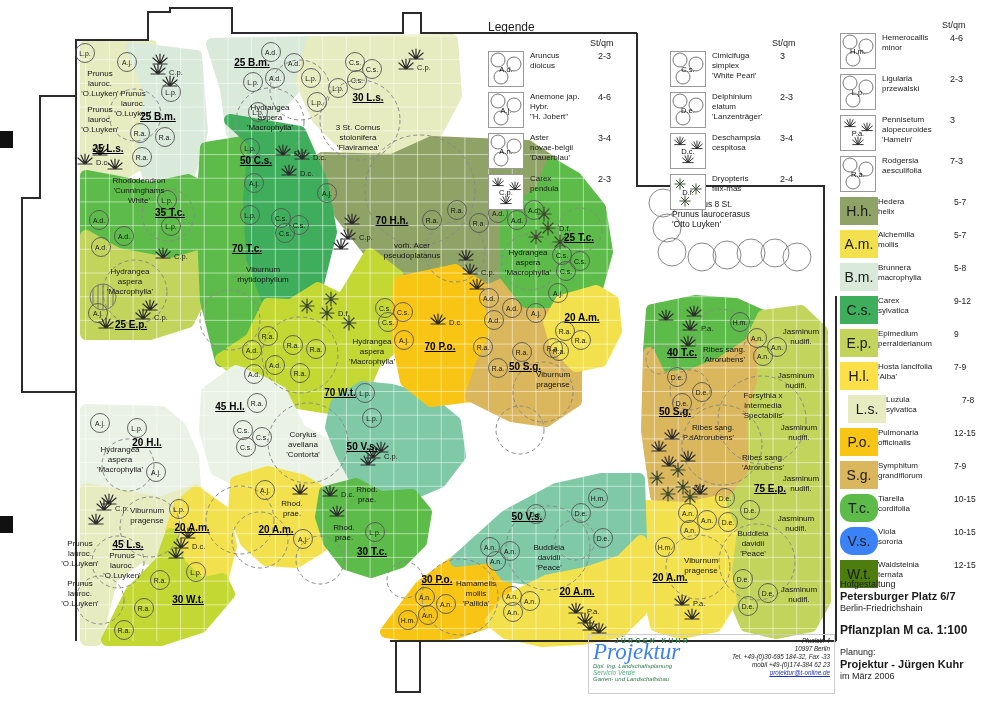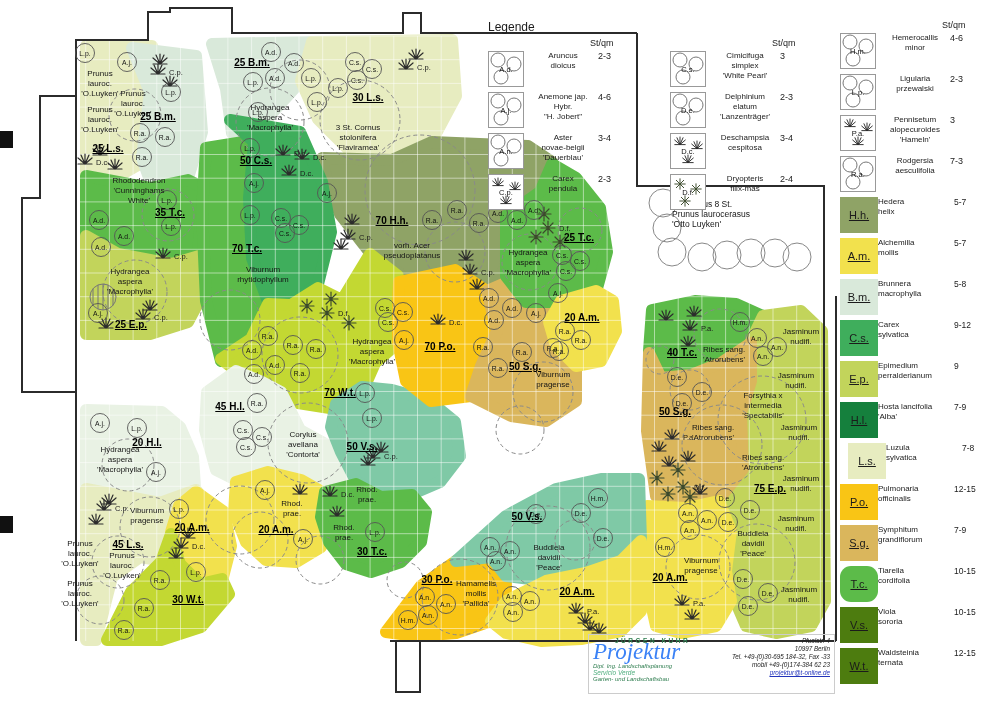--- a/index.html
+++ b/index.html
@@ -10,26 +10,26 @@
   
   .legend{position:absolute;z-index:5;}
   #legend-top{left:488px;top:20px;width:350px;}
   .legend-title{font-size:12px;margin-bottom:4px;}
   .lg-cols{display:flex;gap:14px;}
   .lg-col{width:168px;}
   .lg-head{display:flex;font-size:9px;margin-bottom:3px;}
   .lg-head .sp{width:102px;}
   .lg-row{display:flex;margin-bottom:5px;align-items:flex-start;}
   .lg-box{width:34px;height:34px;border:1px solid #999;background:#fff;flex:0 0 auto;}
-  .lg-name{width:66px;font-size:8px;line-height:10px;padding-left:6px;text-align:center;}
+  .lg-name{width:66px;font-size:8px;line-height:10px;padding-left:6px;}
   .lg-stqm{font-size:9px;padding-left:2px;}
   #legend-right{left:840px;top:20px;width:160px;}
   .sw-row{display:flex;margin-bottom:5px;align-items:flex-start;}
-  .sw-box{width:38px;height:36px;flex:0 0 auto;display:flex;align-items:center;justify-content:center;
-          font-size:11px;text-decoration:underline;}
+  .sw-box{width:38px;height:28px;flex:0 0 auto;display:flex;align-items:center;justify-content:center;
+          font-size:14px;}
   .sw-name{width:76px;font-size:8px;line-height:10px;padding-left:0;}
   .sw-stqm{font-size:8.5px;}
   
   #title-block{position:absolute;left:840px;top:578px;width:160px;z-index:5;font-size:9px;line-height:12px;}
   #title-block .b{font-weight:bold;font-size:11px;}
   #title-block .plan{font-weight:bold;font-size:12px;margin:10px 0;}
   #title-block .planning{margin-top:2px;}
   
   #logo-block{position:absolute;left:588px;top:634px;width:247px;height:60px;z-index:5;
               border:1px solid #ccc;display:flex;padding:2px 4px;box-sizing:border-box;}
@@ -1073,21 +1073,21 @@
       </div>
       <div class="sw-row">
         <div class="sw-box" style="background: rgb(194, 212, 91);">E.p.</div>
         <div class="sw-name">
           <div>Epimedium</div>
           <div>perralderianum</div>
         </div>
         <div class="sw-stqm">9</div>
       </div>
       <div class="sw-row">
-        <div class="sw-box" style="background: #15803d;">H.l.</div>
+        <div class="sw-box" style="background: #fde047;">H.l.</div>
         <div class="sw-name">
           <div>Hosta lancifolia</div>
           <div>'Alba'</div>
         </div>
         <div class="sw-stqm">7-9</div>
       </div>
       <div class="sw-row">
         <div class="sw-box" style="background: rgb(231, 236, 192); margin-left: 8px;">L.s.</div>
         <div class="sw-name">
           <div>Luzula</div>
@@ -1113,37 +1113,46 @@
       </div>
       <div class="sw-row">
         <div class="sw-box" style="background: rgb(92, 187, 73); border-radius: 11px;">T.c.</div>
         <div class="sw-name">
           <div>Tiarella</div>
           <div>cordifolia</div>
         </div>
         <div class="sw-stqm">10-15</div>
       </div>
       <div class="sw-row">
-        <div class="sw-box" style="background: #4d7c0f;">V.s.</div>
+        <div class="sw-box" style="background: #3b82f6; border-radius: 13px;">V.s.</div>
         <div class="sw-name">
           <div>Viola</div>
           <div>sororia</div>
         </div>
         <div class="sw-stqm">10-15</div>
       </div>
       <div class="sw-row">
         <div class="sw-box" style="background: #4d7c0f;">W.t.</div>
         <div class="sw-name">
           <div>Waldsteinia</div>
           <div>ternata</div>
         </div>
         <div class="sw-stqm">12-15</div>
       </div>
     </div>
 
+  <div id="title-block">
+    <div>Hofgestaltung</div>
+    <div class="b">Petersburger Platz 6/7</div>
+    <div>Berlin-Friedrichshain</div>
+    <div class="plan">Pflanzplan M ca. 1:100</div>
+    <div class="planning">Planung:</div>
+    <div class="b">Projektur - Jürgen Kuhr</div>
+    <div>im März 2006</div>
+  </div>
 
   <div id="logo-block">
     <div class="logo-left">
       <div class="logo-kuhr">Jürgen Kuhr</div>
       <div class="logo-brand">Projektur</div>
       <div class="logo-sub">Dipl. Ing. Landschaftsplanung</div>
       <div class="logo-l2">Servicio Verde</div>
       <div class="logo-l3">Garten- und Landschaftsbau</div>
     </div>
     <div class="logo-right">

